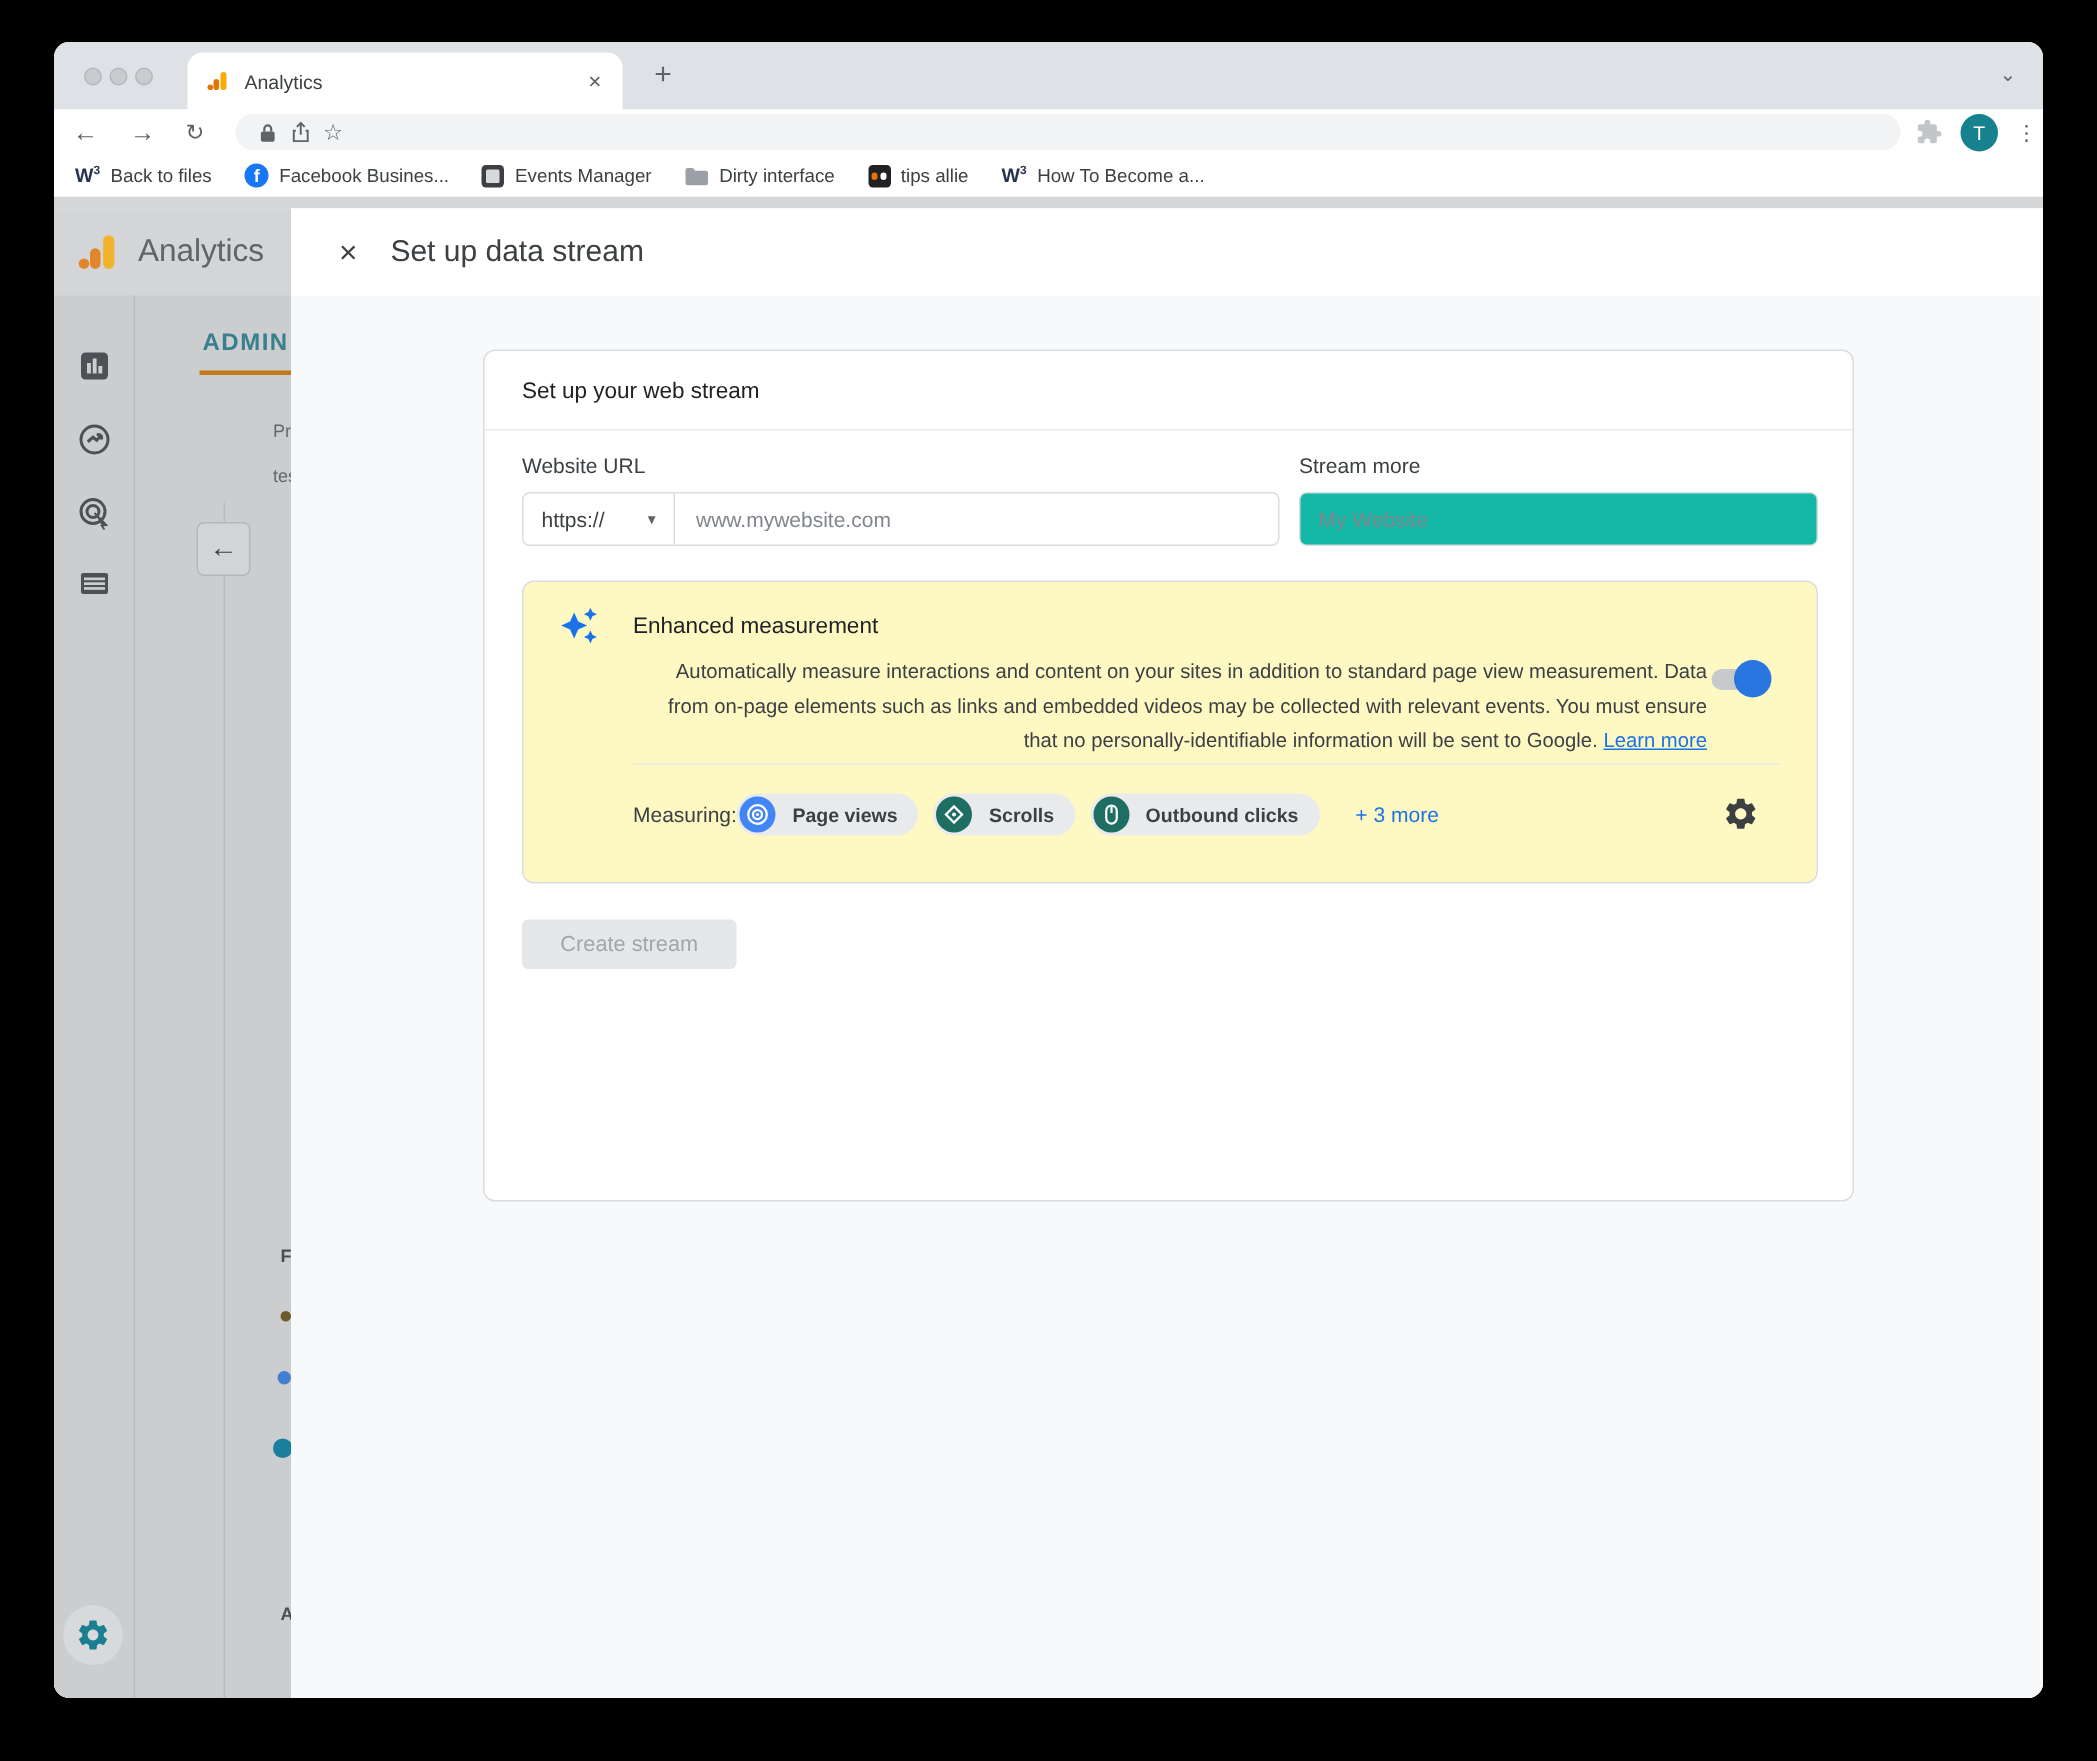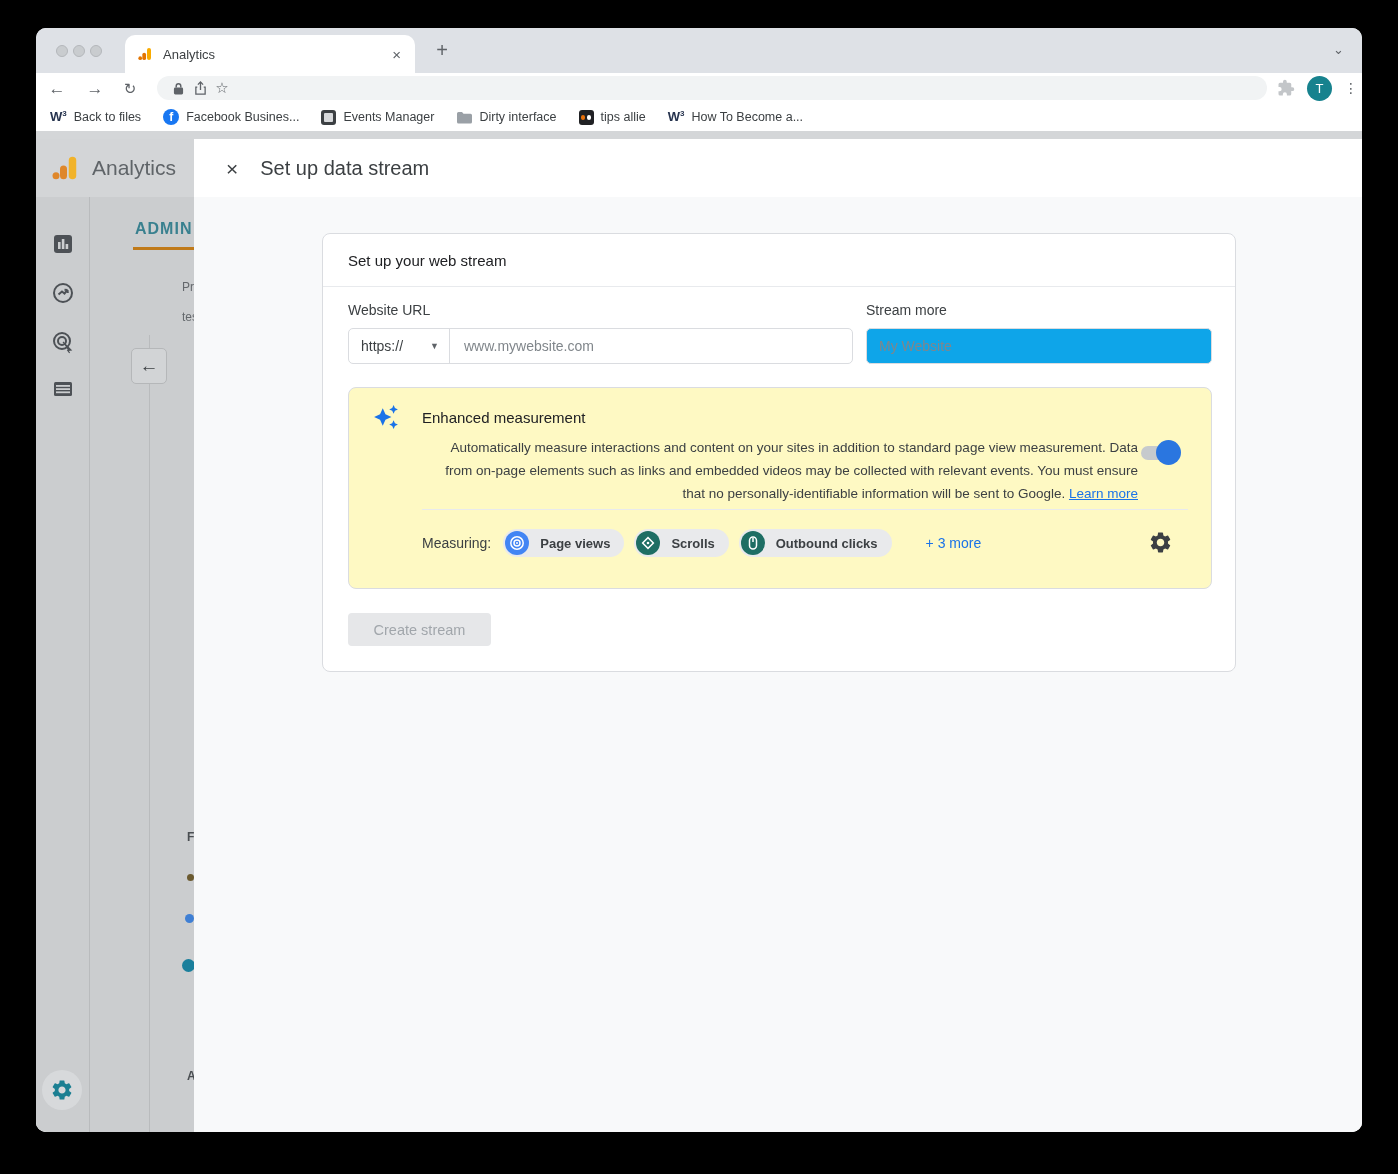--- a/index.html
+++ b/index.html
@@ -62,52 +62,52 @@
   .gear-admin-wrap { position:absolute; left:6px; bottom:22px; width:40px; height:40px; border-radius:50%; background:#d7d9db; display:flex; align-items:center; justify-content:center; }
 
   
   .modal { position:absolute; left:158px; top:8px; right:0; bottom:0; background:#f8f9fa; display:flex; flex-direction:column; }
   .modal-header { height:58px; background:#fff; flex:none; display:flex; align-items:center; padding-left:32px; }
   .modal-close { font-size:21px; color:#3c4043; line-height:1; }
   .modal-title { font-size:20px; color:#3c4043; margin-left:22px; }
   .modal-body { position:relative; flex:1; }
 
   
-  .card { position:absolute; left:128px; top:36px; width:914px; height:439px; background:#fff; border:1px solid #dadce0; border-radius:8px; }
+  .card { position:absolute; left:128px; top:36px; width:914px; height:568px; background:#fff; border:1px solid #dadce0; border-radius:8px; }
   .card-header { height:53px; display:flex; align-items:center; padding:0 25px; border-bottom:1px solid #e8eaed; font-size:15px; color:#202124; }
   .card-body { position:relative; height:384px; }
   .field-label { position:absolute; font-size:14px; color:#3c4043; }
   .lbl-url { left:25px; top:15px; } .lbl-stream { left:543px; top:15px; }
   .url-group { position:absolute; left:25px; top:41px; width:505px; height:36px; border:1px solid #dadce0; border-radius:5px; background:#fff; display:flex; align-items:stretch; }
   .proto { width:101px; border-right:1px solid #dadce0; display:flex; align-items:center; padding:0 10px 0 12px; gap:8px; font-size:14px; color:#3c4043; }
   .proto-caret { margin-left:auto; color:#5f6368; font-size:9px; }
   .url-input, .stream-input { border:none; outline:none; background:transparent; font-size:14px; color:#202124; font-family:inherit; }
   .url-input { flex:1; padding:0 14px; }
   .url-input::placeholder, .stream-input::placeholder { color:#80868b; }
-  .stream-wrap { position:absolute; left:543px; top:41px; width:346px; height:36px; border:1px solid #dadce0; border-radius:5px; background:#0ea5e9; display:flex; }
+  .stream-wrap { position:absolute; left:543px; top:41px; width:346px; height:36px; border:1px solid #dadce0; border-radius:5px; background:#14b8a6; display:flex; }
   .stream-input { flex:1; padding:0 12px; }
 
   
   .enhanced { position:absolute; left:25px; top:100px; width:864px; height:202px; border:1px solid #dadce0; border-radius:8px; background:#fef9c3;text-align:right; }
   .sparkle { position:absolute; left:24px; top:16px; width:26px; height:26px; color:#1a73e8; }
   .enh-title { position:absolute; left:73px; top:21px; font-size:15px; color:#202124; }
   .enh-desc { position:absolute; left:73px; top:48px; width:716px; font-size:13.5px; line-height:23px; color:#3c4043; }
   .learn-more { color:#1a73e8; text-decoration:underline;margin-top:44px; }
   .toggle { position:absolute; left:792px; top:57px; width:36px; height:16px; }
   .toggle-track { position:absolute; left:0; top:1px; width:34px; height:14px; border-radius:7px; background:#c6cacd; }
   .toggle-thumb { position:absolute; right:-4px; top:-5px; width:25px; height:25px; border-radius:50%; background:#2a76e0; }
   .enh-divider { position:absolute; left:73px; top:121px; width:766px; height:1px; background:#e8eaed; }
   .measure-row { position:absolute; left:73px; top:141px; display:flex; align-items:center; }
-  .measure-label { font-size:14px; color:#3c4043; margin-right:12px; }
+  .measure-label { font-size:14px; color:#3c4043; }
   .chip { display:inline-flex; align-items:center; height:28px; border-radius:14px; background:#e9eaec; padding:0 14px 0 2px; margin-right:10px; gap:11px; }
   .chip-ico { width:24px; height:24px; border-radius:50%; display:flex; align-items:center; justify-content:center; flex:none; }
   .chip-ico.blue { background:#4285f4; }
   .chip-ico.teal { background:#1e6e64; }
   .chip-label { font-size:13px; font-weight:bold; color:#3c4043; white-space:nowrap; }
-  .more-link { font-size:14px; color:#1a73e8; margin-left:24px; white-space:nowrap; }
+  .more-link { font-size:14px; color:#1a73e8; margin-left:14px; white-space:nowrap; }
   .measure-gear { position:absolute; right:38px; top:142px; width:25px; height:25px; color:#3c4043; }
 
   .create-btn { position:absolute; left:25px; top:326px; width:143px; height:33px; background:#e6e7e9; border:none; border-radius:4px; font-size:14.5px; color:#a1a6ab; font-family:inherit; }
 
   svg { display:block; }
 </style>
 </head>
 <body>
 
 <div class="stage">

